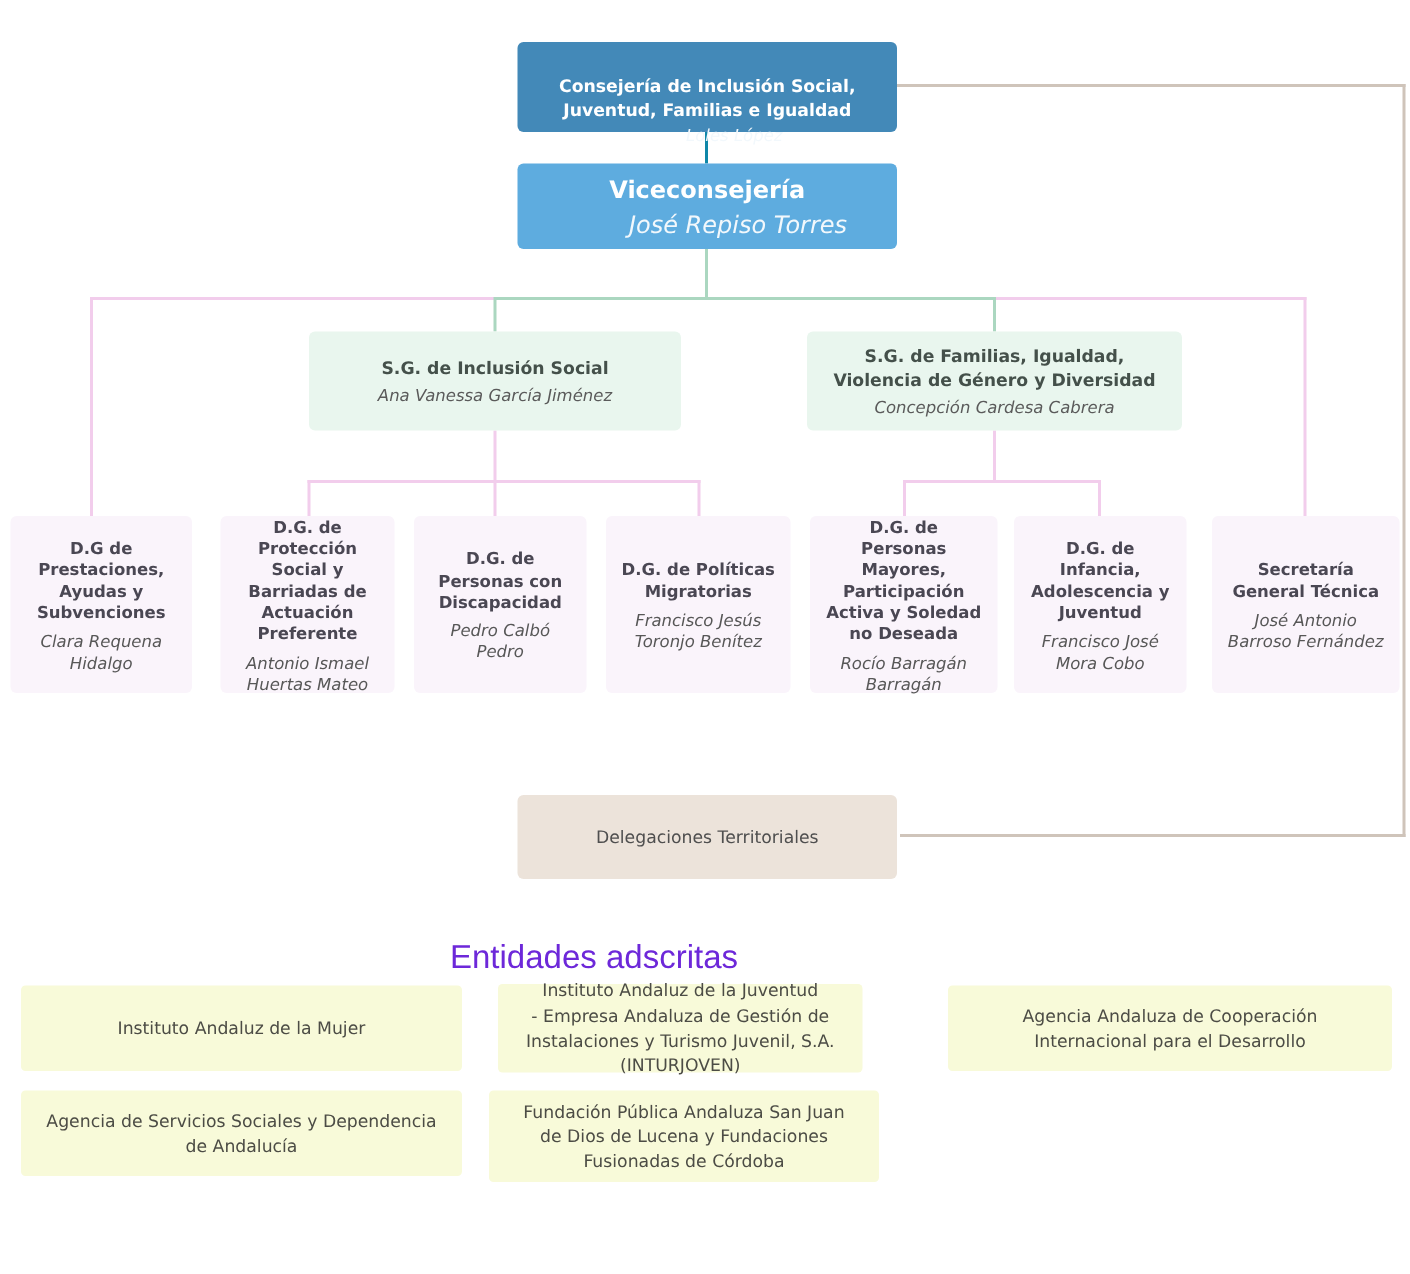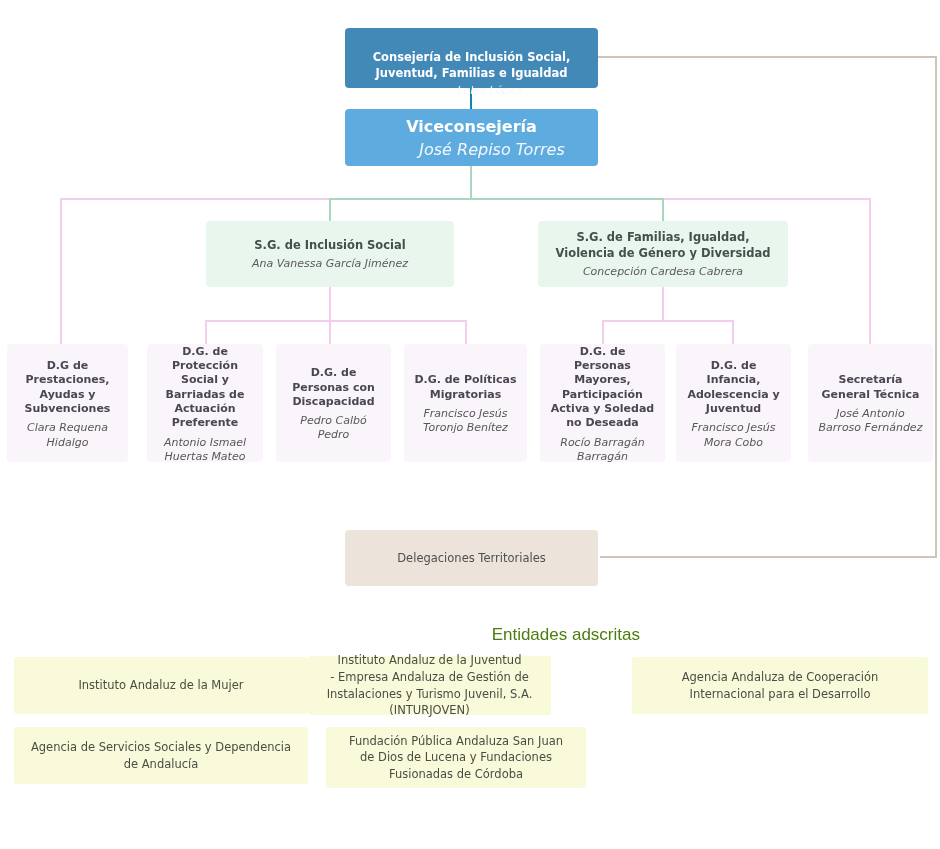--- a/index.html
+++ b/index.html
@@ -29,22 +29,22 @@
   .dg .box-title{font-size:11px;line-height:1.3;}
   .dg .box-person{font-size:11px;line-height:1.3;margin-top:5px;color:#575757;}
   
   .deleg{background:#ece3da;color:#4f4f4f;justify-content:center;padding:6px 12px;}
   .deleg .box-title{font-weight:normal;font-size:11.5px;}
   
   .ent{background:#f8fad9;color:#4c4c45;justify-content:center;padding:6px 14px;border-radius:3px;}
   .ent .box-title{font-weight:normal;font-size:11.5px;line-height:1.45;white-space:pre-line;}
   
   .section-heading{
-    position:absolute;left:300px;top:625px;width:340px;text-align:right;
-    font-family:"Liberation Sans",sans-serif;font-size:17px;color:#4d7c0f;
+    position:absolute;left:300px;top:625px;width:340px;text-align:left;
+    font-family:"Liberation Sans",sans-serif;font-size:22px;color:#6d28d9;
   }
   
   .line{position:absolute;}
   .l-teal{background:#0f87a8;}
   .l-green{background:#abd7c0;}
   .l-pink{background:#f2cdec;}
   .l-tan{background:#cfc4ba;}
 </style>
 </head>
 <body>
@@ -111,37 +111,37 @@
   <div class="box dg" style="left:404px;top:344px;width:123px;height:118px">
     <div class="box-title">D.G. de Políticas Migratorias</div>
     <div class="box-person">Francisco Jesús Toronjo Benítez</div>
   </div>
   <div class="box dg" style="left:540px;top:344px;width:125px;height:118px">
     <div class="box-title">D.G. de Personas Mayores, Participación Activa y Soledad no Deseada</div>
     <div class="box-person">Rocío Barragán Barragán</div>
   </div>
   <div class="box dg" style="left:676px;top:344px;width:115px;height:118px">
     <div class="box-title">D.G. de Infancia, Adolescencia y Juventud</div>
-    <div class="box-person">Francisco Jesús Mora Cobo</div>
+    <div class="box-person">Francisco José Mora Cobo</div>
   </div>
   <div class="box dg" style="left:808px;top:344px;width:125px;height:118px">
     <div class="box-title">Secretaría General Técnica</div>
     <div class="box-person">José Antonio Barroso Fernández</div>
   </div>
 
   <div class="box deleg" style="left:345px;top:530px;width:253px;height:56px">
     <div class="box-title">Delegaciones Territoriales</div>
   </div>
 
   <div class="section-heading">Entidades adscritas</div>
 
   <div class="box ent" style="left:14px;top:657px;width:294px;height:57px">
     <div class="box-title">Instituto Andaluz de la Mujer</div>
   </div>
-  <div class="box ent" style="left:308px;top:656px;width:243px;height:59px">
+  <div class="box ent" style="left:332px;top:656px;width:243px;height:59px">
     <div class="box-title">Instituto Andaluz de la Juventud
 - Empresa Andaluza de Gestión de Instalaciones y Turismo Juvenil, S.A. (INTURJOVEN)</div>
   </div>
   <div class="box ent" style="left:632px;top:657px;width:296px;height:57px">
     <div class="box-title">Agencia Andaluza de Cooperación Internacional para el Desarrollo</div>
   </div>
   <div class="box ent" style="left:14px;top:727px;width:294px;height:57px">
     <div class="box-title">Agencia de Servicios Sociales y Dependencia de Andalucía</div>
   </div>
   <div class="box ent" style="left:326px;top:727px;width:260px;height:61px">

